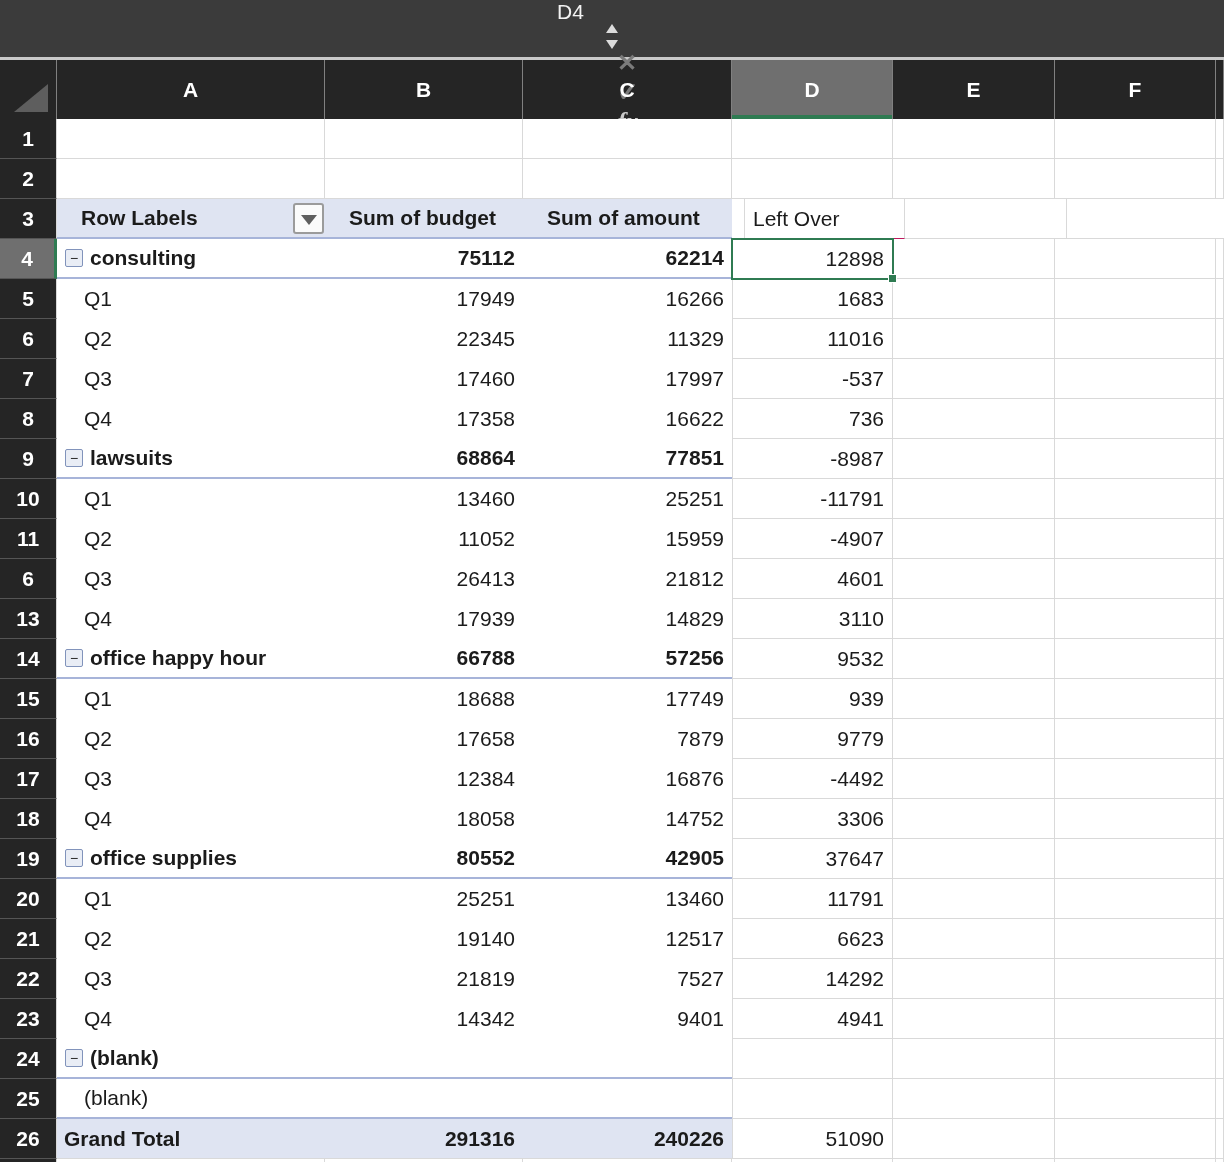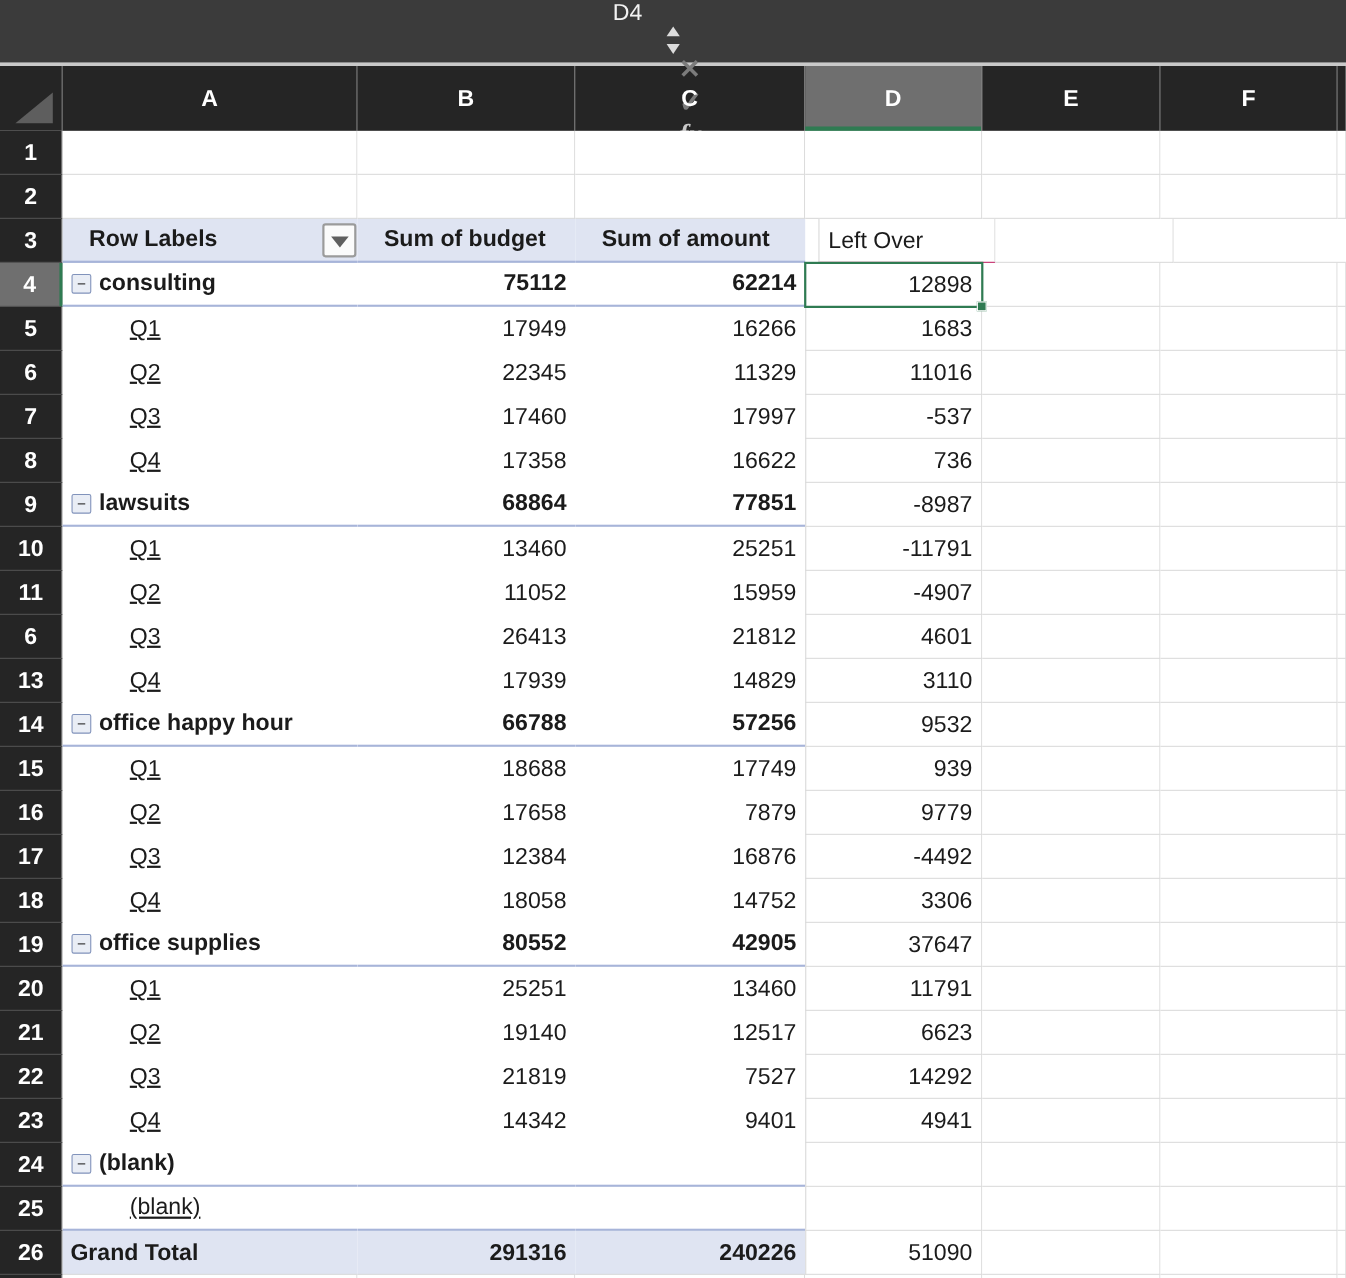--- a/index.html
+++ b/index.html
@@ -46,21 +46,21 @@
       border-bottom:1px solid #555;border-right:1px solid #d9d9d9;}
   .rn-sel{background:#6f6f6f;border-right:3px solid #2f7b52;}
   .cell{flex-shrink:0;height:40px;display:flex;align-items:center;font-size:21px;
         color:#1b1b1b;background:#fff;overflow:hidden;white-space:nowrap;}
   .plain{border-right:1px solid #d9d9d9;border-bottom:1px solid #d9d9d9;}
   .lav{background:#dfe4f2;}
   .bold{font-weight:bold;}
   .num{justify-content:flex-end;padding-right:8px;}
   .hpad{padding-left:24px;}
   .gpad{padding-left:8px;}
-  .ipad{padding-left:61px;text-decoration:underline;}
+  .ipad{padding-left:27px;}
   .tpad{padding-left:7px;}
   .gb{border-bottom:2px solid #a7b4d9;}
   .gbot{border-bottom:1px solid #d9d9d9;}
   .dnum{justify-content:flex-end;padding-right:8px;border-left:1px solid #d9d9d9;
         border-right:1px solid #d9d9d9;border-bottom:1px solid #d9d9d9;}
   .dhead{padding-left:8px;border-left:1px solid #d9d9d9;border-right:1px solid #d9d9d9;
         border-bottom:1px solid #be185d;margin-left:12px;}
   .arel{position:relative;}
   .minus{width:18px;height:18px;background:#e9edf5;border:1px solid #8193bb;border-radius:2px;
          display:inline-flex;align-items:center;justify-content:center;font-size:14px;

